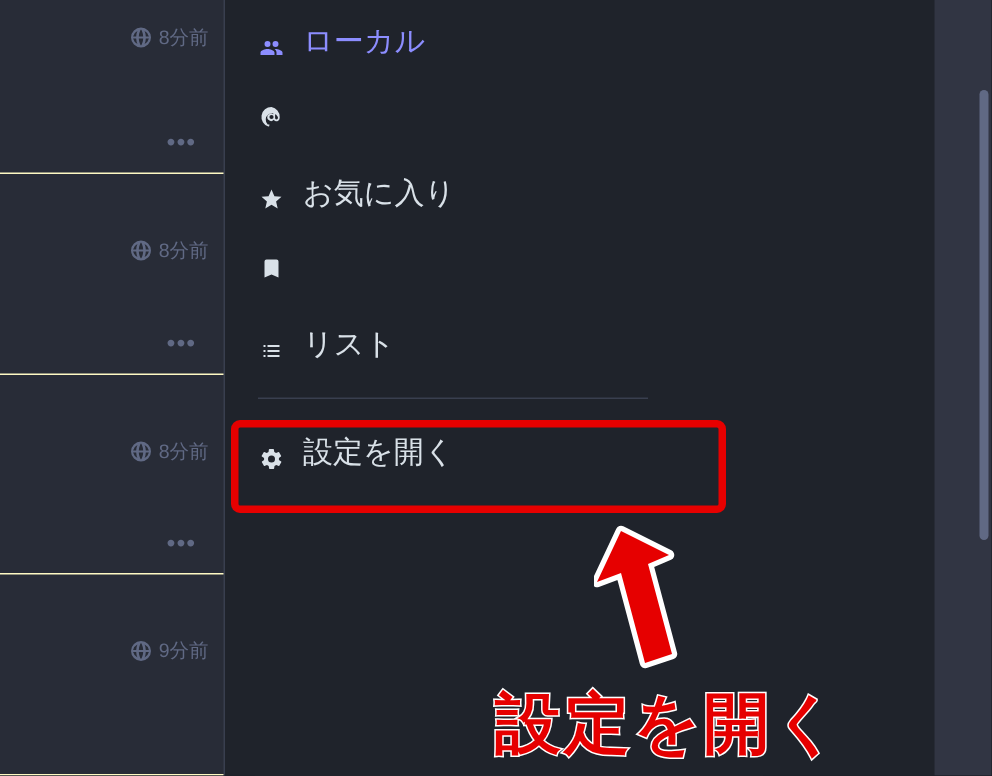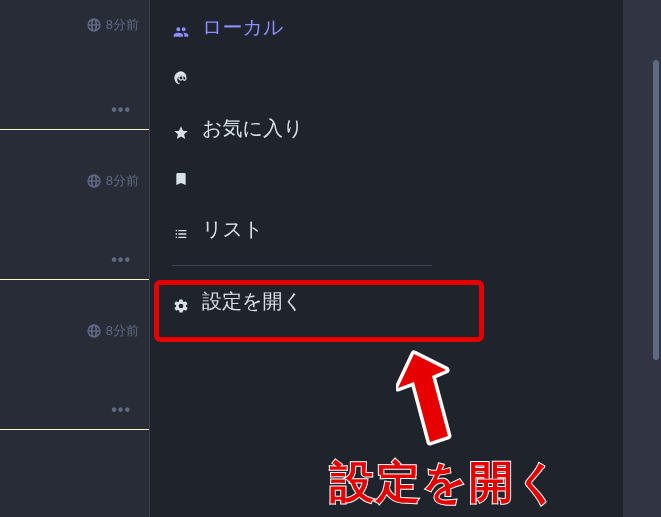--- a/index.html
+++ b/index.html
@@ -168,20 +168,30 @@
     <div class="feed-time">
       <span class="nav-icon">
         <svg viewBox="0 0 24 24" fill="currentColor">
             <path d="M12 2a10 10 0 100 20 10 10 0 000-20zm7.9 9h-3.1a16 16 0 00-1.2-5.4A8 8 0 0119.9 11zM12 4c.9 1.2 2 3.5 2.2 7H9.8C10 7.5 11.1 5.2 12 4zM8.4 5.6A16 16 0 007.2 11H4.1a8 8 0 014.3-5.4zM4.1 13h3.1c.1 2 .5 3.9 1.2 5.4A8 8 0 014.1 13zM12 20c-.9-1.2-2-3.5-2.2-7h4.4c-.2 3.5-1.3 5.8-2.2 7zm3.6-1.6c.7-1.5 1.1-3.4 1.2-5.4h3.1a8 8 0 01-4.3 5.4z"></path>
           </svg>
       </span>
       <span>8分前</span>
     </div>
     <div class="feed-ellipsis">•••</div>
   </div>
+  <div class="feed-item">
+    <div class="feed-time">
+      <span class="nav-icon">
+        <svg viewBox="0 0 24 24" fill="currentColor">
+            <path d="M12 2a10 10 0 100 20 10 10 0 000-20zm7.9 9h-3.1a16 16 0 00-1.2-5.4A8 8 0 0119.9 11zM12 4c.9 1.2 2 3.5 2.2 7H9.8C10 7.5 11.1 5.2 12 4zM8.4 5.6A16 16 0 007.2 11H4.1a8 8 0 014.3-5.4zM4.1 13h3.1c.1 2 .5 3.9 1.2 5.4A8 8 0 014.1 13zM12 20c-.9-1.2-2-3.5-2.2-7h4.4c-.2 3.5-1.3 5.8-2.2 7zm3.6-1.6c.7-1.5 1.1-3.4 1.2-5.4h3.1a8 8 0 01-4.3 5.4z"></path>
+          </svg>
+      </span>
+      <span>9分前</span>
+    </div>
+  </div>
 </div>
 
 <div class="nav-col">
   <div class="nav-list">
 
     <div class="nav-item active">
       <span class="nav-icon">
         <svg viewBox="0 0 24 24" fill="currentColor">
             <path d="M16 11a3 3 0 100-6 3 3 0 000 6zM8 11a3 3 0 100-6 3 3 0 000 6zM8 13c-2.3 0-7 1.2-7 3.5V19h14v-2.5C15 14.2 10.3 13 8 13zm8 0c-.3 0-.6 0-1 .1 1.2.9 2 2 2 3.4V19h6v-2.5c0-2.3-4.7-3.5-7-3.5z"></path>
           </svg>

